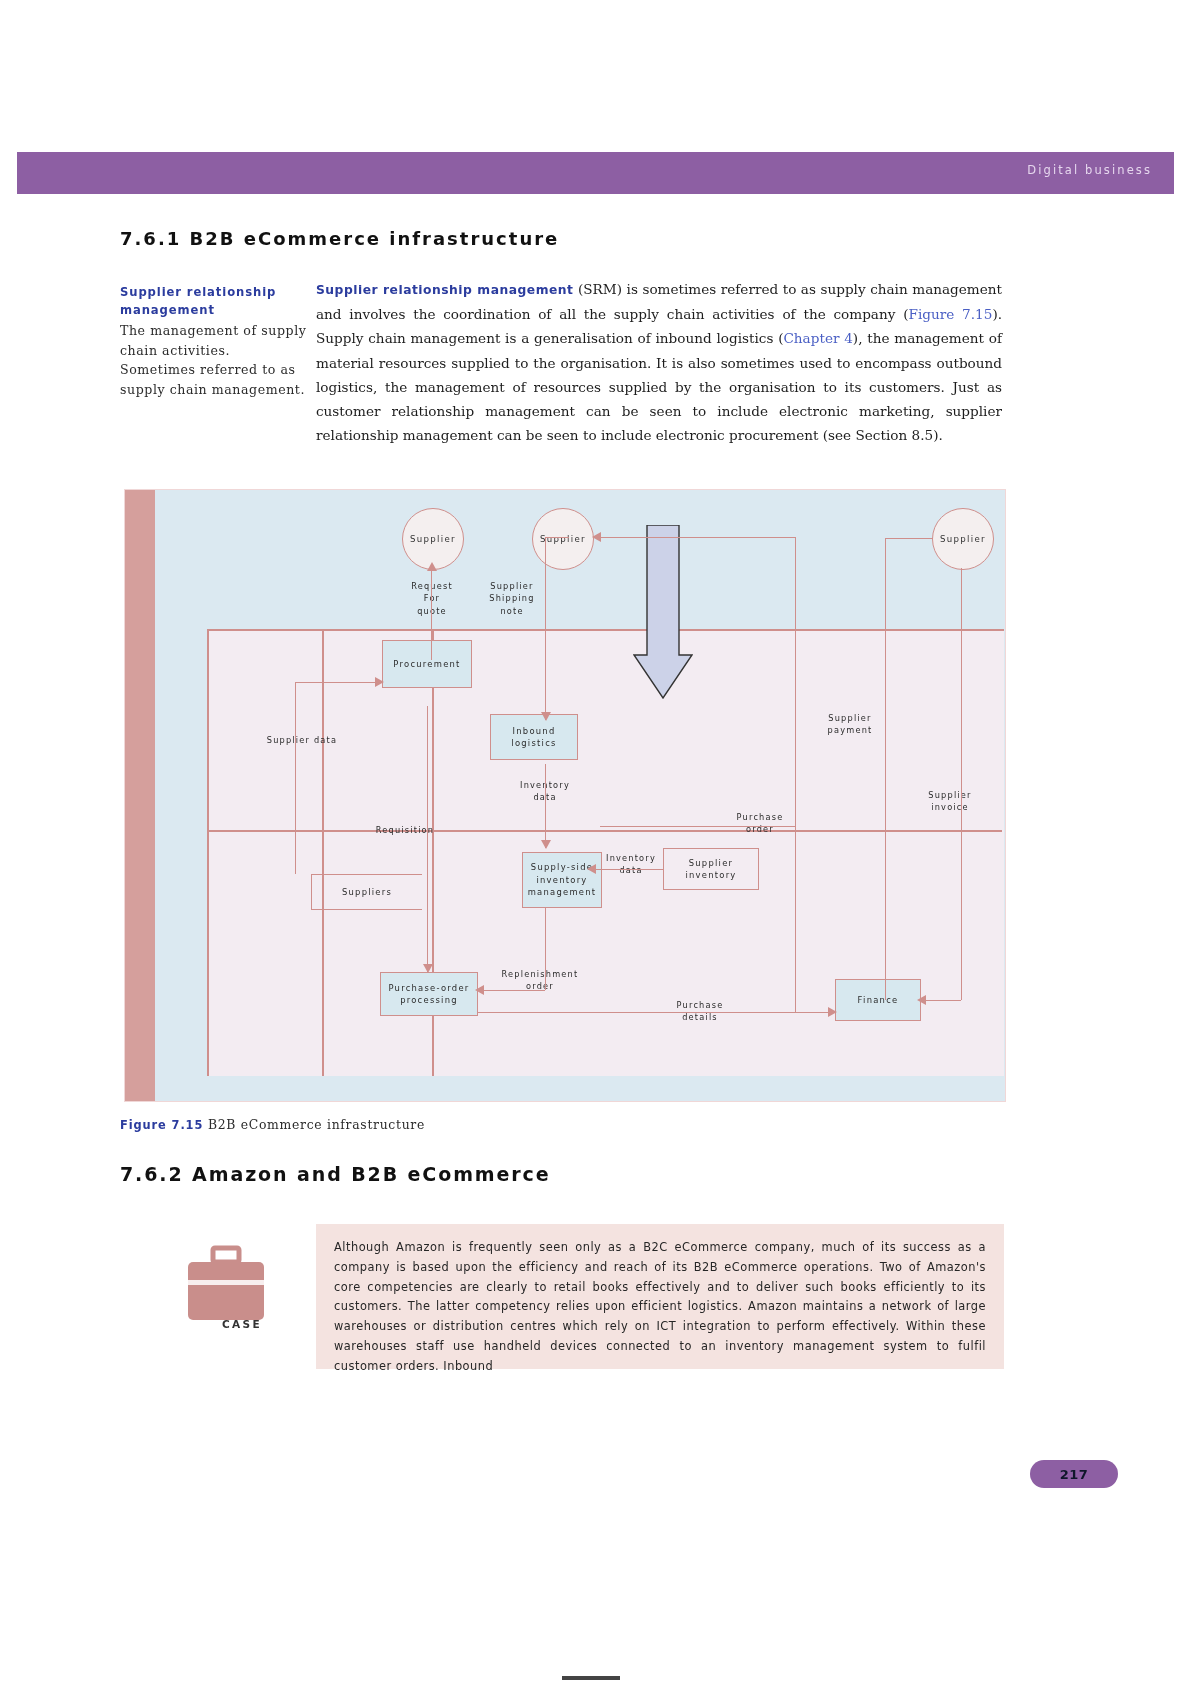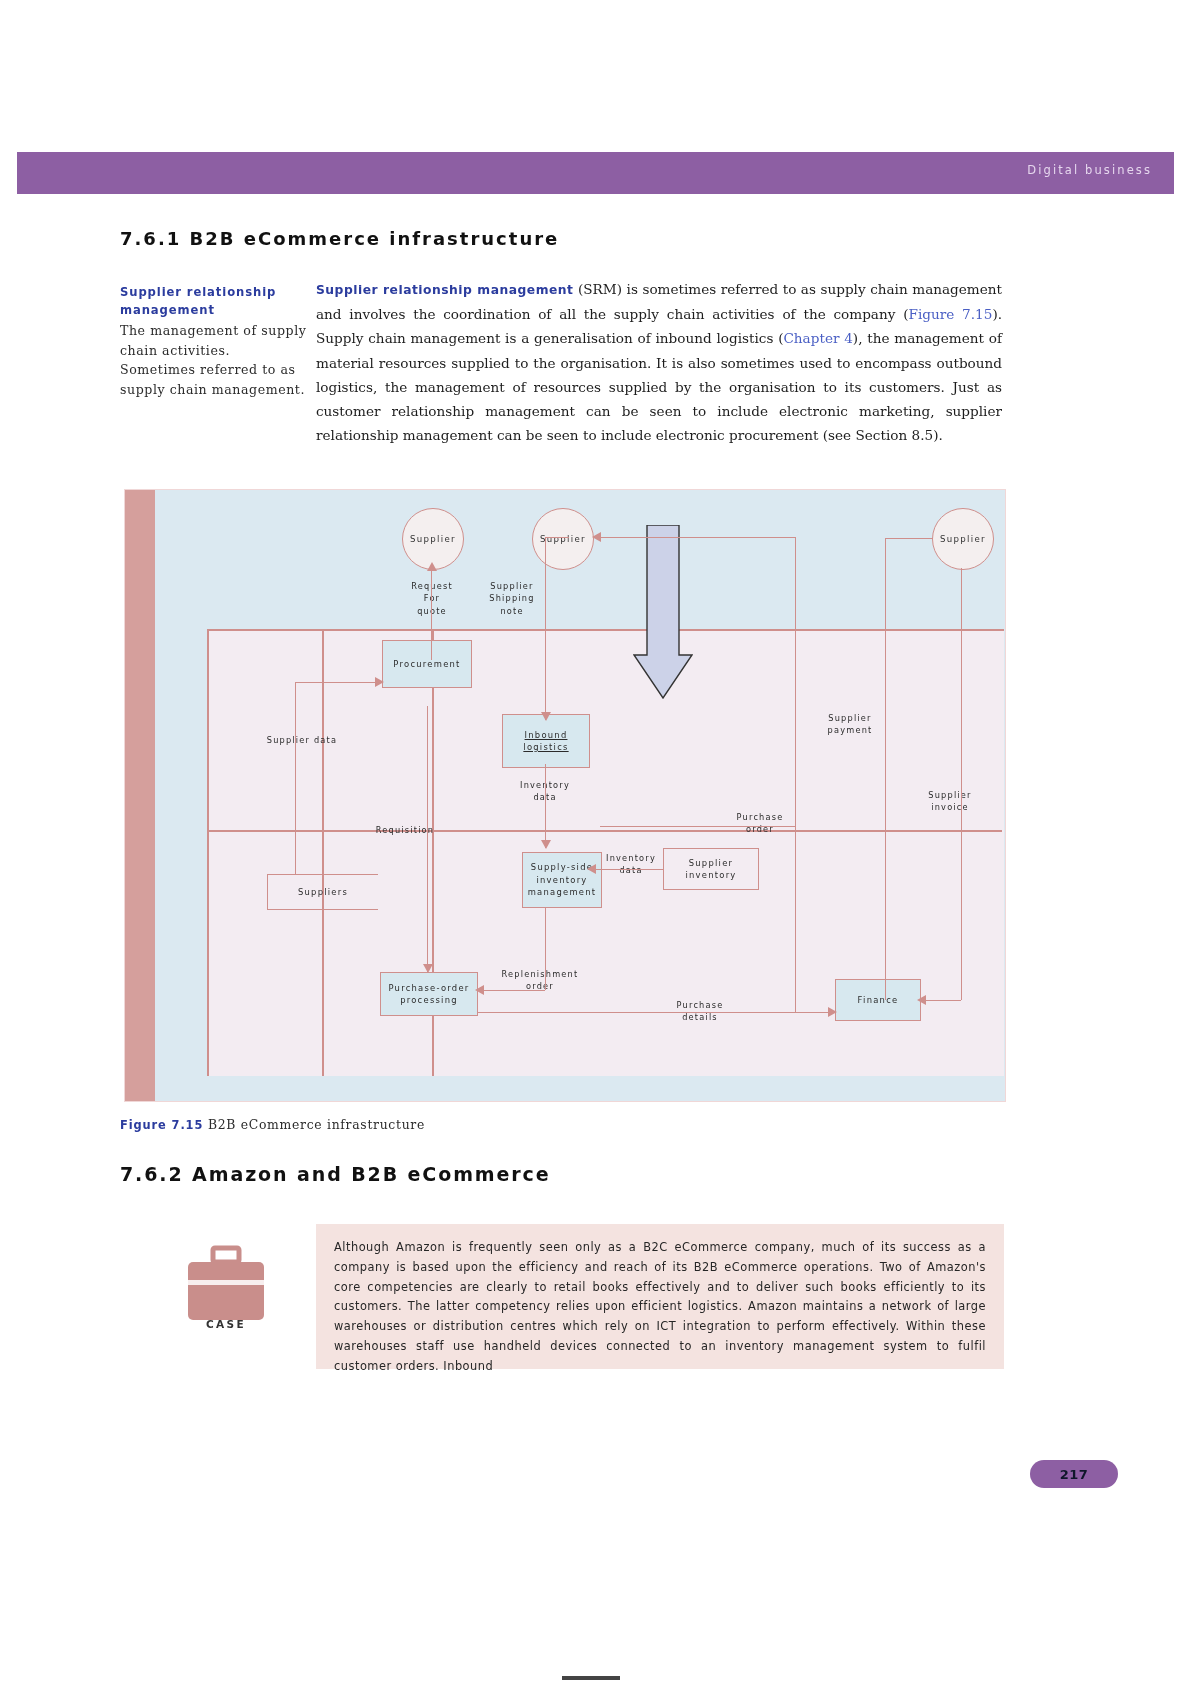--- a/index.html
+++ b/index.html
@@ -86,20 +86,21 @@
     font-family:"DejaVu Sans","Liberation Sans",sans-serif;padding:2px;
     box-sizing:border-box;
   }
   .store{
     position:absolute;background:transparent;
     border-top:1.6px solid #cf8f8c;border-bottom:1.6px solid #cf8f8c;
     border-left:1.6px solid #cf8f8c;border-right:none;
     display:flex;align-items:center;justify-content:center;
     font-size:8.4px;letter-spacing:1.25px;color:#2b2b2b;
     font-family:"DejaVu Sans","Liberation Sans",sans-serif;
+    margin-left:44px;
   }
   .flabel{
     position:absolute;font-size:8.2px;line-height:12.4px;letter-spacing:1.2px;
     color:#2b2b2b;text-align:center;
     font-family:"DejaVu Sans","Liberation Sans",sans-serif;white-space:pre-line;
   }
   .ln-h{position:absolute;height:1.4px;background:#cf8f8c;}
   .ln-v{position:absolute;width:1.4px;background:#cf8f8c;}
   .arw{position:absolute;width:0;height:0;}
   .arw-d{border-left:5px solid transparent;border-right:5px solid transparent;border-top:9px solid #cf8f8c;}
@@ -119,21 +120,21 @@
 
   
   .case-box{
     position:absolute;left:316px;top:1224px;width:688px;height:145px;
     background:#f4e3e0;padding:14px 18px;box-sizing:border-box;
     font-size:11.4px;line-height:19.8px;letter-spacing:.5px;color:#262626;
     text-align:justify;font-family:"DejaVu Sans","Liberation Sans",sans-serif;
   }
   .case-icon{position:absolute;left:180px;top:1240px;width:92px;height:110px;}
   .case-label{
-    position:absolute;left:180px;top:1318px;width:92px;text-align:center;
+    position:absolute;left:196px;top:1318px;width:92px;text-align:center;
     font-size:10.5px;letter-spacing:2.4px;font-weight:700;color:#333;
     font-family:"DejaVu Sans","Liberation Sans",sans-serif;
   }
 
   
   .folio{
     position:absolute;right:73px;top:1460px;width:88px;height:28px;
     background:#8d5fa3;border-radius:14px;color:#0f172a;
     display:flex;align-items:center;justify-content:center;
     font-size:13px;letter-spacing:.5px;
@@ -188,21 +189,21 @@
       <div class="flabel" style="left:237px;top:90px;width:80px;">Request
 For
 quote</div>
       <div class="flabel" style="left:317px;top:90px;width:80px;">Supplier
 Shipping
 note</div>
 
       <div class="pbox" style="left:227px;top:150px;width:90px;height:48px;">
         <span>Procurement</span>
       </div>
-      <div class="pbox" style="left:347px;top:224px;width:88px;height:54px;text-decoration:underline;">
+      <div class="pbox" style="left:335px;top:224px;width:88px;height:46px;">
         <span>Inbound
 logistics</span>
       </div>
       <div class="pbox" style="left:367px;top:362px;width:80px;height:56px;">
         <span>Supply-side
 inventory
 management</span>
       </div>
       <div class="pbox" style="left:225px;top:482px;width:98px;height:44px;">
         <span>Purchase-order

